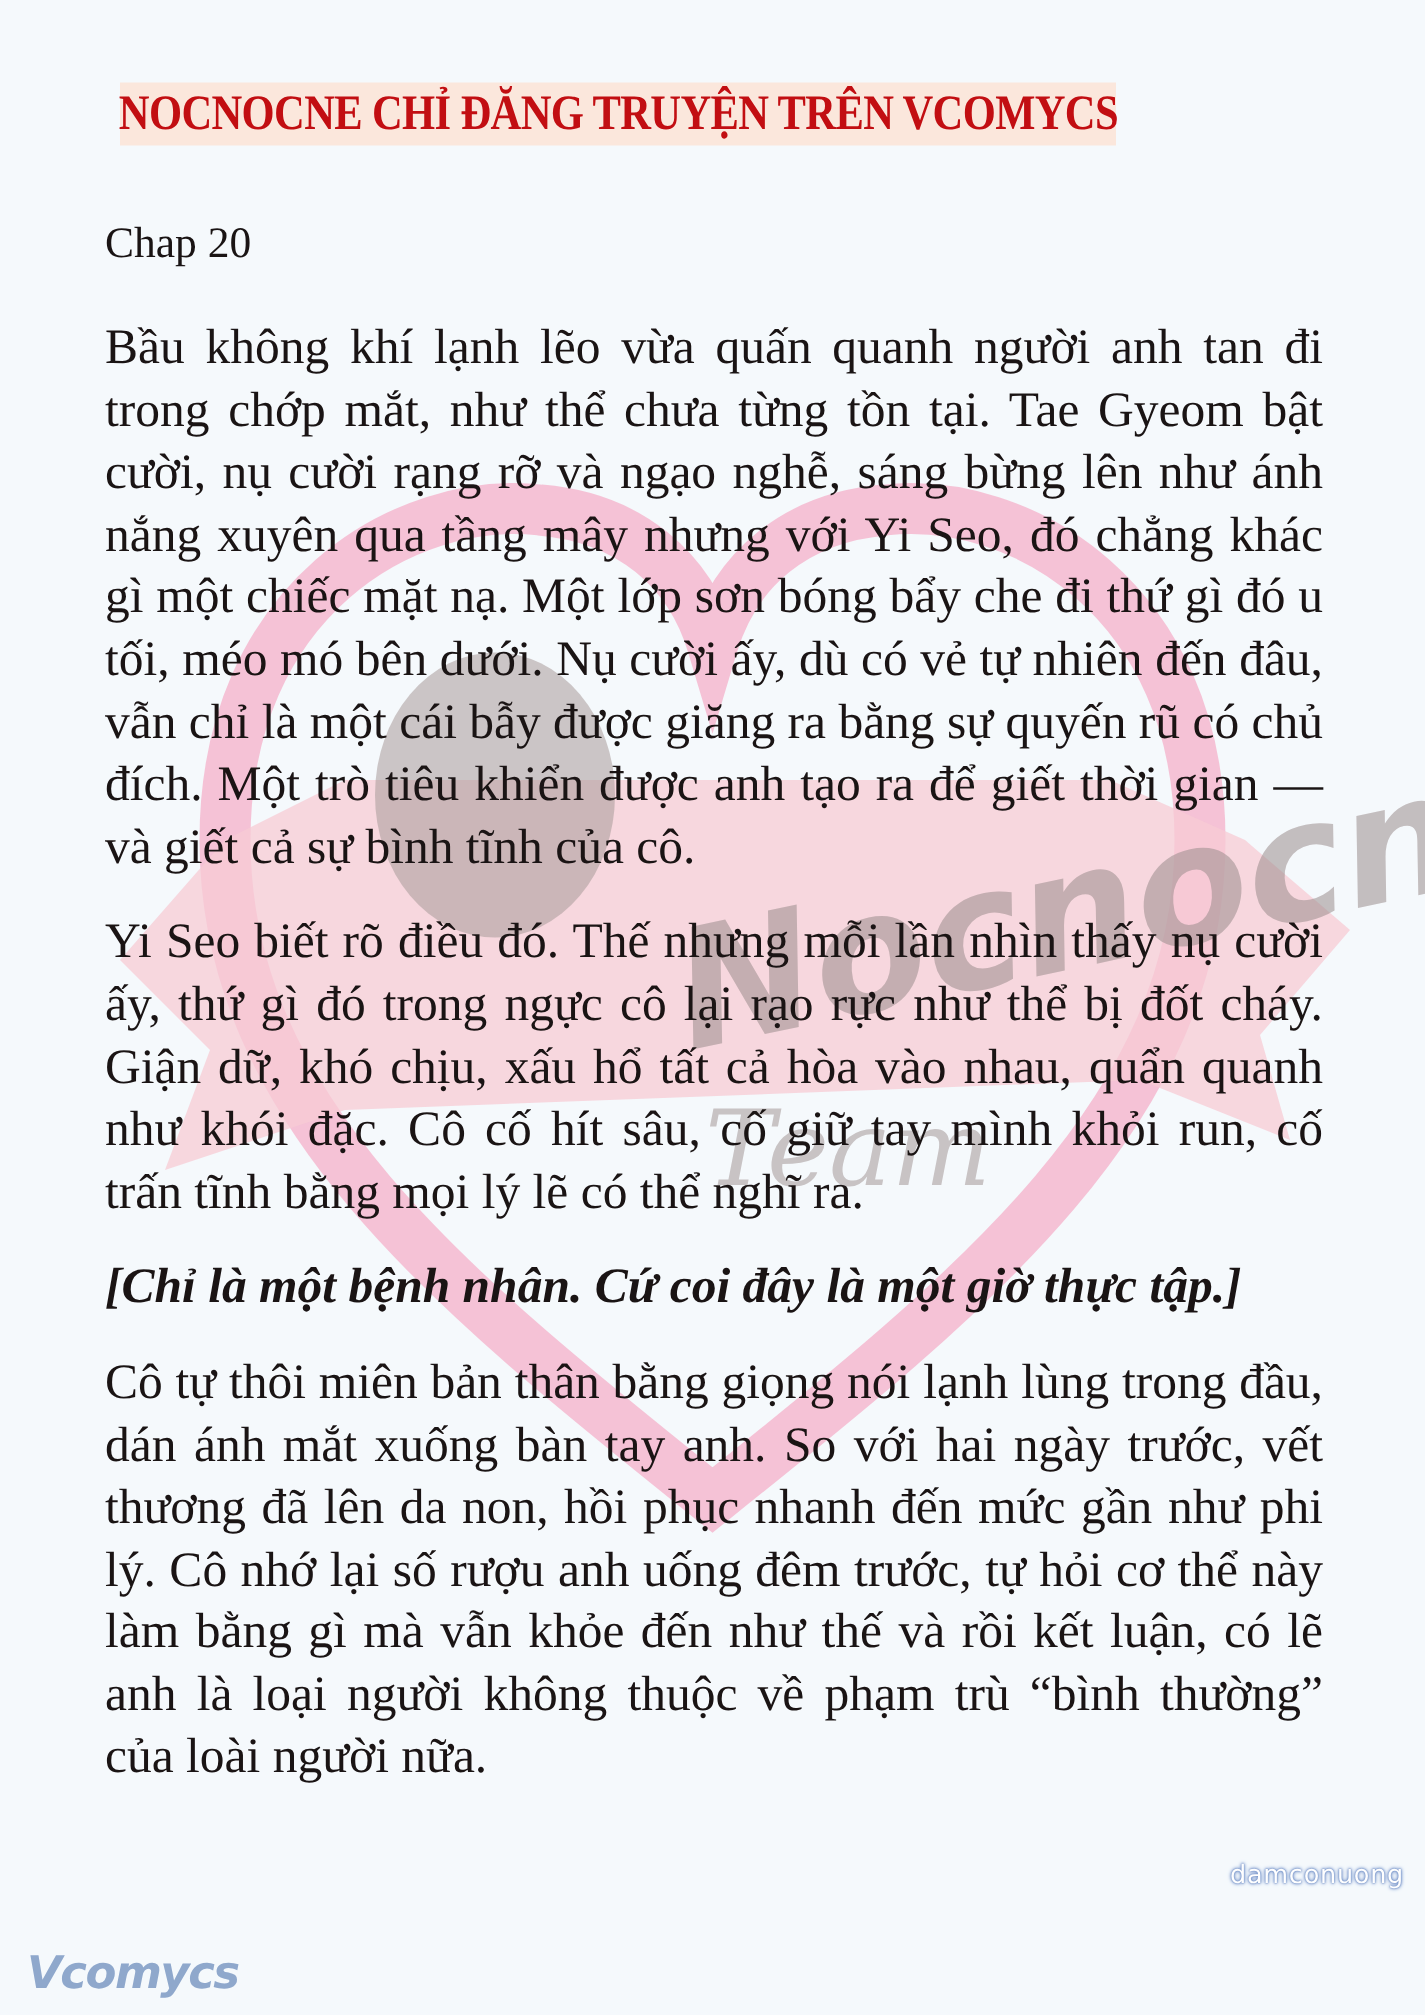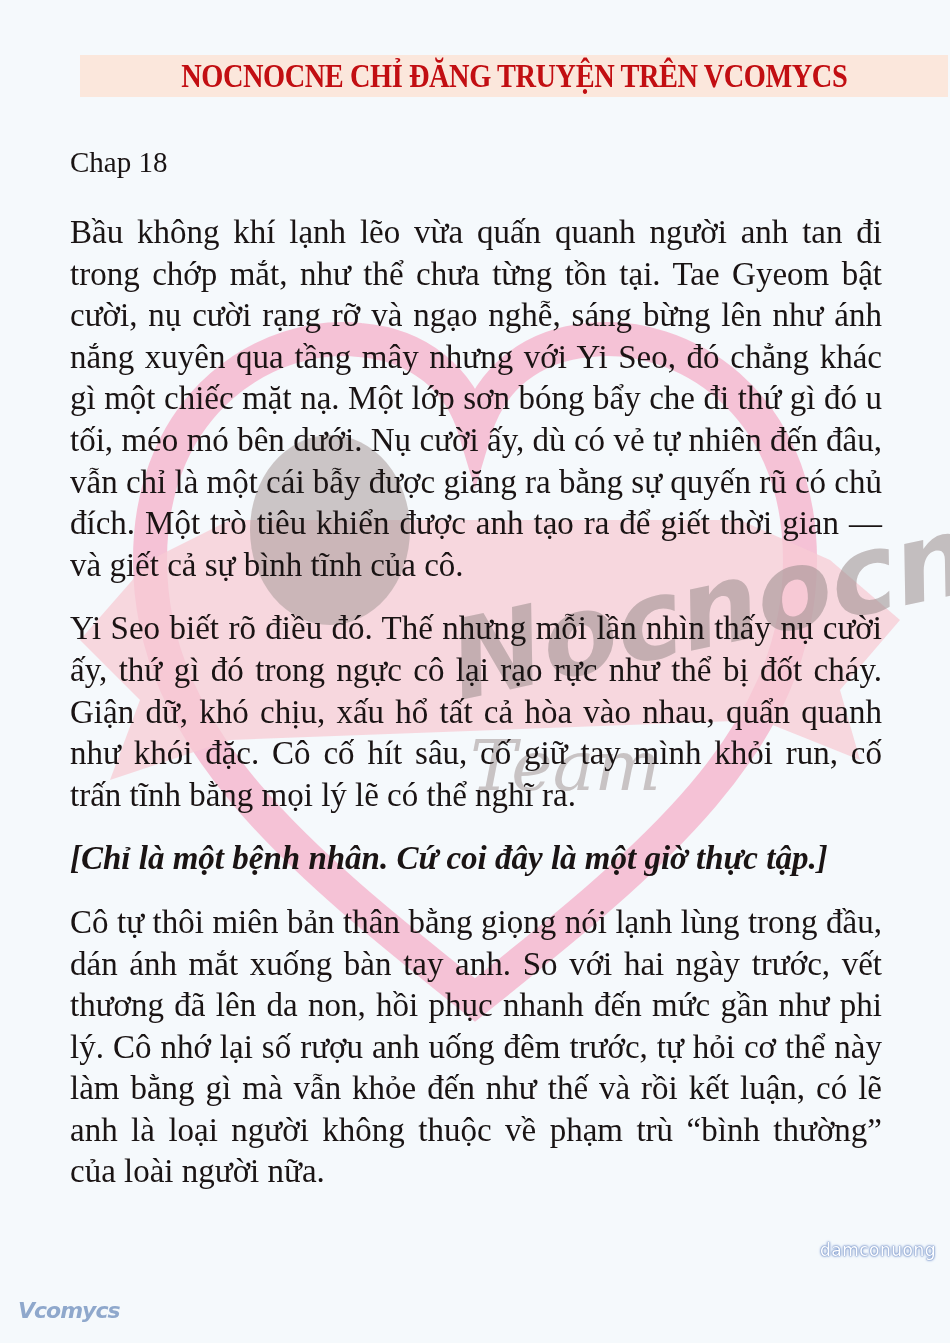--- a/index.html
+++ b/index.html
@@ -3,37 +3,37 @@
   <meta charset="utf-8">
   <style>
     html, body { margin: 0; padding: 0; }
     body {
       width: 950px; height: 1343px; position: relative; overflow: hidden;
       background: #f5f9fc;
       font-family: "Liberation Serif", "DejaVu Serif", serif;
       color: #1a1414;
     }
     .banner {
-      position: absolute; left: 80px; top: 55px; width: 868px; height: 42px;
+      position: absolute; left: 80px; top: 55px; width: 664px; height: 42px;
       background: #fbe7dc;
       display: flex; align-items: center; justify-content: center;
     }
     .banner-text {
       font-family: "Liberation Serif", serif; font-weight: bold;
       font-size: 33px; color: #c20e12; letter-spacing: -0.5px;
       transform: scaleX(0.86); white-space: nowrap;
     }
     .watermark { position: absolute; left: 0; top: 0; width: 950px; height: 1343px; pointer-events: none; }
     .content { position: absolute; left: 70px; top: 140px; width: 812px; }
     .chap { font-size: 29px; margin: 0 0 28px 0; line-height: 44px; }
     .para { font-size: 33px; line-height: 41.6px; text-align: justify; margin: 0 0 22px 0; }
     .para.italic { font-style: italic; font-weight: bold; }
     .footer-logo {
       position: absolute; left: 18px; top: 1298px; font-family: "DejaVu Sans", sans-serif;
-      font-size: 22px; font-style: italic; font-weight: bold; color: #8fa8cc; letter-spacing: -1px;
+      font-size: 30px; font-style: italic; font-weight: bold; color: #8fa8cc; letter-spacing: -1px;
     }
     .footer-credit {
       position: absolute; right: 14px; top: 1240px; font-family: "DejaVu Sans", sans-serif;
       font-size: 17px; color: #ffffff; letter-spacing: 0.5px;
       text-shadow: 0 0 3px #6f8fc9, 0 0 2px #6f8fc9, 0 0 1px #4a6db0;
     }
   </style>
 </head>
 <body>
 
@@ -46,21 +46,21 @@
   <ellipse cx="330" cy="530" rx="80" ry="95" fill="#a89a99" opacity="0.55"></ellipse>
   <text x="460" y="700" font-family="DejaVu Sans, sans-serif" font-weight="bold" font-style="italic" font-size="110" fill="#9c8e8e" opacity="0.55" transform="rotate(-12 460 700)">Nocnocne</text>
   <text x="470" y="790" font-family="DejaVu Serif, serif" font-style="italic" font-size="70" fill="#9c8e8e" opacity="0.5">Team</text>
 </svg>
 
 <div class="banner">
   <span class="banner-text">NOCNOCNE CHỈ ĐĂNG TRUYỆN TRÊN VCOMYCS</span>
 </div>
 
 <div class="content">
-  <div class="chap">Chap 18</div>
+  <div class="chap">Chap 20</div>
   <p class="para">Bầu không khí lạnh lẽo vừa quấn quanh người anh tan đi trong chớp mắt, như thể chưa từng tồn tại. Tae Gyeom bật cười, nụ cười rạng rỡ và ngạo nghễ, sáng bừng lên như ánh nắng xuyên qua tầng mây nhưng với Yi Seo, đó chẳng khác gì một chiếc mặt nạ. Một lớp sơn bóng bẩy che đi thứ gì đó u tối, méo mó bên dưới. Nụ cười ấy, dù có vẻ tự nhiên đến đâu, vẫn chỉ là một cái bẫy được giăng ra bằng sự quyến rũ có chủ đích. Một trò tiêu khiển được anh tạo ra để giết thời gian — và giết cả sự bình tĩnh của cô.</p>
   <p class="para">Yi Seo biết rõ điều đó. Thế nhưng mỗi lần nhìn thấy nụ cười ấy, thứ gì đó trong ngực cô lại rạo rực như thể bị đốt cháy. Giận dữ, khó chịu, xấu hổ tất cả hòa vào nhau, quẩn quanh như khói đặc. Cô cố hít sâu, cố giữ tay mình khỏi run, cố trấn tĩnh bằng mọi lý lẽ có thể nghĩ ra.</p>
   <p class="para italic">[Chỉ là một bệnh nhân. Cứ coi đây là một giờ thực tập.]</p>
   <p class="para">Cô tự thôi miên bản thân bằng giọng nói lạnh lùng trong đầu, dán ánh mắt xuống bàn tay anh. So với hai ngày trước, vết thương đã lên da non, hồi phục nhanh đến mức gần như phi lý. Cô nhớ lại số rượu anh uống đêm trước, tự hỏi cơ thể này làm bằng gì mà vẫn khỏe đến như thế và rồi kết luận, có lẽ anh là loại người không thuộc về phạm trù “bình thường” của loài người nữa.</p>
 </div>
 
 <div class="footer-logo">Vcomycs</div>
 <div class="footer-credit">damconuong</div>
 
 </body></html>

